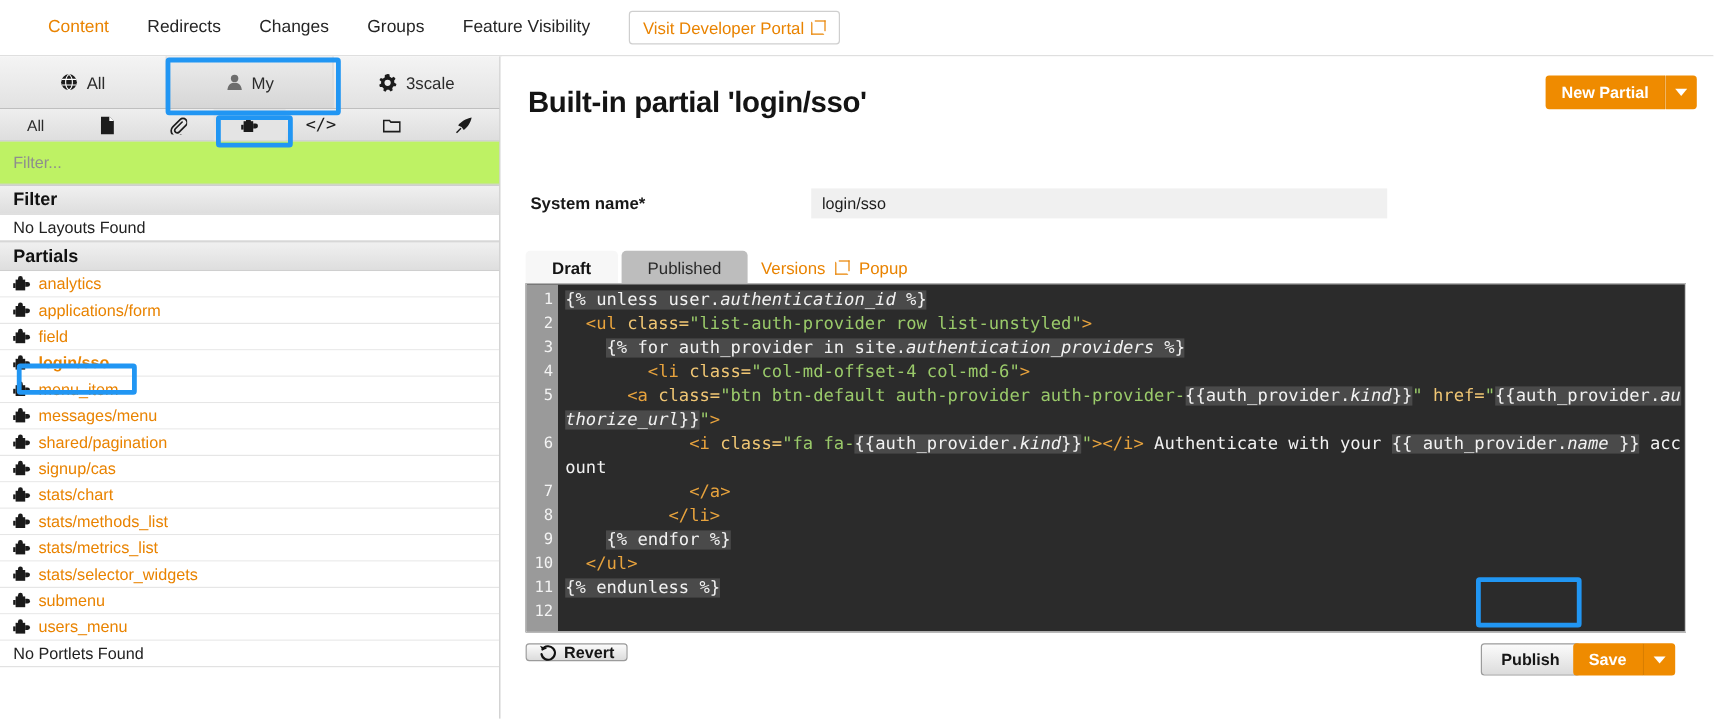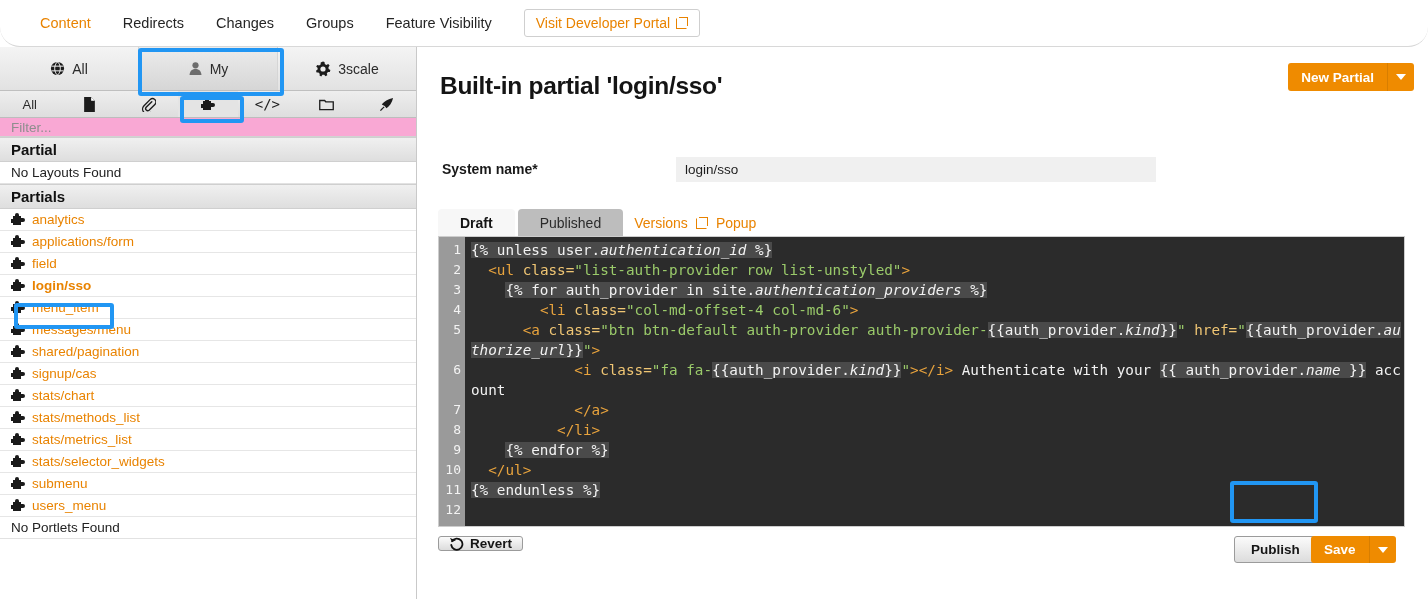--- a/index.html
+++ b/index.html
@@ -8,21 +8,21 @@
     background: #ffffff;
     font-family: "Liberation Sans", sans-serif;
     overflow: hidden;
   }
   body { position: relative; }
 
   
   #topnav {
     position: absolute; left: 0; top: 0; width: 1428px; height: 47px;
     background: #fff; border-bottom: 1px solid #d8d8d8;
-    display: flex; align-items: center; padding-left: 24px; gap: 0; border-radius: 20px;
+    display: flex; align-items: center; padding-left: 24px; gap: 0;
   }
   .topnav-item {
     font-size: 14.5px; color: #252525; padding: 0 16px;
     line-height: 46px; cursor: pointer; white-space: nowrap;
   }
   .topnav-item.active { color: #e98300; }
   .topnav-btn {
     margin-left: 16px; border: 1px solid #cfcfcf; border-radius: 3px;
     padding: 5px 11px; font-size: 14px; color: #e98300; background: #fff;
     display: flex; align-items: center; gap: 6px; cursor: pointer;
@@ -60,21 +60,21 @@
     height: 27px; display: flex;
     background: linear-gradient(#eeeeee, #dedede);
     border-bottom: 1px solid #bdbdbd;
   }
   .type-tab {
     flex: 1; display: flex; align-items: center; justify-content: center;
     font-size: 13px; color: #2b2b2b; cursor: pointer;
   }
   .type-tab.active { background: #e4e4e4; }
 
-  #filter-wrap { height: 19px; border-bottom: 1px solid #d2d2d2; background:#f9a8d4;}
+  #filter-wrap { height: 36px; border-bottom: 1px solid #d2d2d2; background:#bef264;}
   #filter-input {
     width: 100%; height: 100%; border: 0; outline: none;
     font-size: 13.5px; padding: 0 11px; color: #333;
     font-family: "Liberation Sans", sans-serif; background: transparent;
   }
   #filter-input::placeholder { color: #8e8e8e; }
 
   #list-scroll { flex: 1; overflow: hidden; }
   .grp-head {
     font-size: 15px; font-weight: bold; color: #111;
@@ -299,21 +299,21 @@
       </svg>
     </div>
   </div>
 
   <div id="filter-wrap">
     <input id="filter-input" type="text" placeholder="Filter..." style="">
   </div>
 
   <div id="list-scroll">
 
-    <div class="grp-head">Partial</div>
+    <div class="grp-head">Filter</div>
     <div class="empty-row">No Layouts Found</div>
 
     <div class="grp-head">Partials</div>
 
     <div class="item-row">
       <span class="puz">
           <b class="body"></b>
           <b class="top"></b>
           <b class="rt"></b>
           <b class="lf"></b>

